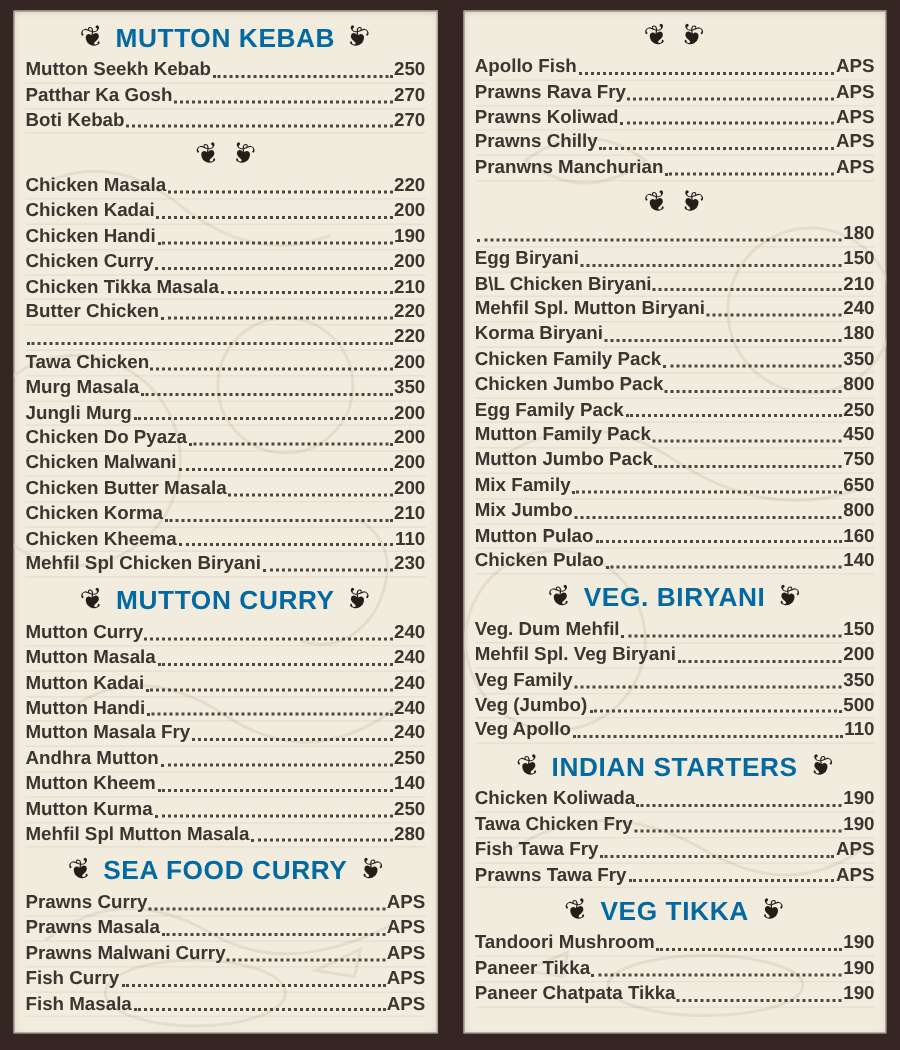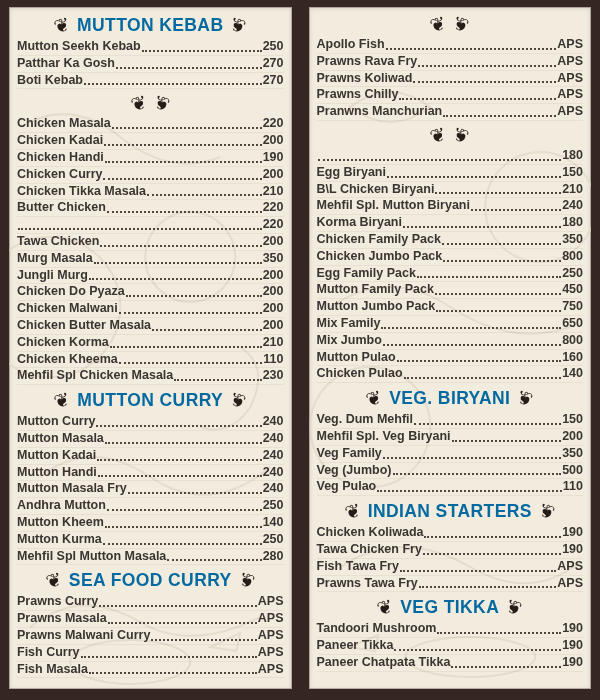--- a/index.html
+++ b/index.html
@@ -184,21 +184,21 @@
               <span class="iname">Chicken Korma</span>
               <span class="dots"></span>
               <span class="price">210</span>
             </div>
             <div class="row">
               <span class="iname">Chicken Kheema</span>
               <span class="dots"></span>
               <span class="price">110</span>
             </div>
             <div class="row">
-              <span class="iname">Mehfil Spl Chicken Masala</span>
+              <span class="iname">Mehfil Spl Chicken Biryani</span>
               <span class="dots"></span>
               <span class="price">230</span>
             </div>
           </div>
         </section>
         <section class="section">
           <div class="sec-header">
             <span class="orn">❦</span>
             <h2 class="sec-title">MUTTON CURRY</h2>
             <span class="orn orn-r">❦</span>
@@ -432,21 +432,21 @@
               <span class="iname">Veg Family</span>
               <span class="dots"></span>
               <span class="price">350</span>
             </div>
             <div class="row">
               <span class="iname">Veg (Jumbo)</span>
               <span class="dots"></span>
               <span class="price">500</span>
             </div>
             <div class="row">
-              <span class="iname">Veg Pulao</span>
+              <span class="iname">Veg Apollo</span>
               <span class="dots"></span>
               <span class="price">110</span>
             </div>
           </div>
         </section>
         <section class="section">
           <div class="sec-header">
             <span class="orn">❦</span>
             <h2 class="sec-title">INDIAN STARTERS</h2>
             <span class="orn orn-r">❦</span>

